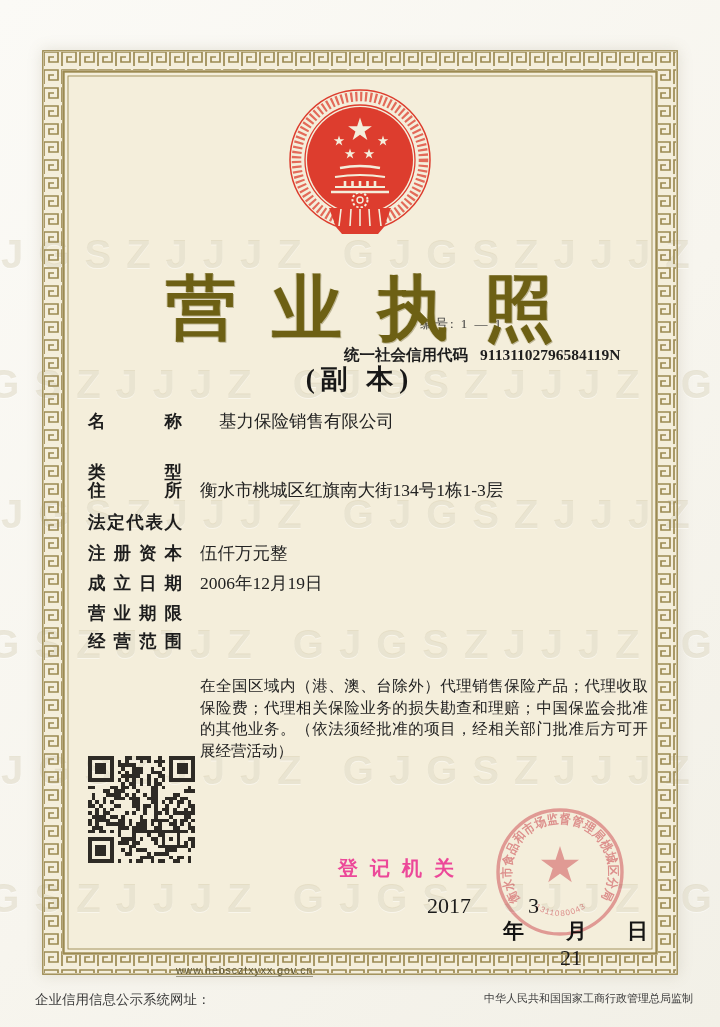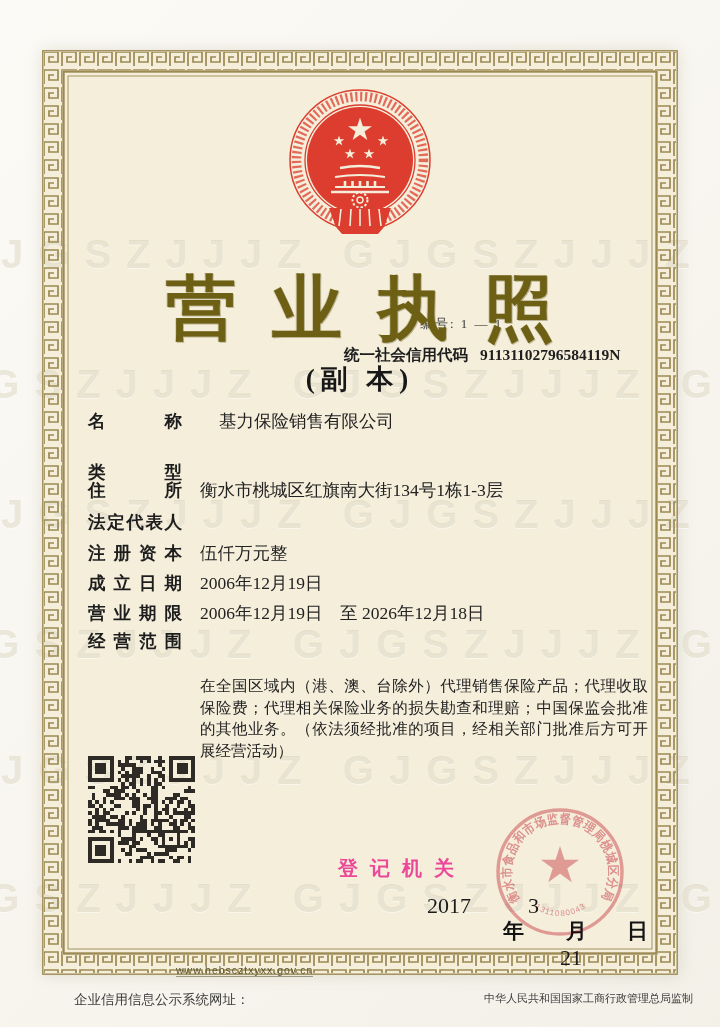--- a/index.html
+++ b/index.html
@@ -29,21 +29,21 @@
   .flabel{width:94px;flex:0 0 94px;font-size:17.5px;font-weight:600;color:#1d1d1d;
     text-align:justify;text-align-last:justify;}
   .fvalue{margin-left:18px;width:448px;font-size:17.5px;color:#222;}
   .fvalue.small{font-size:15.5px;line-height:21.5px;text-align:justify;margin-top:46px;}
   .qr{left:88px;top:756px;}
   .qr rect{fill:#2e2b26;}
   .registrar{left:338px;top:855px;font-size:20px;font-weight:600;letter-spacing:12px;color:#ec4899;}
   .dt{font-size:22px;color:#1b1b1b;}
   .du{font-size:21px;font-weight:600;color:#141414;}
   .seal{left:488px;top:798px;mix-blend-mode:multiply;opacity:.82;}
-  .footer-left{left:35px;top:991px;font-size:13.5px;color:#3b3b3b;margin-left:39px;}
+  .footer-left{left:35px;top:991px;font-size:13.5px;color:#3b3b3b;}
   .footer-right{right:27px;top:991px;font-size:11px;color:#3b3b3b;}
   .border-url{left:176px;top:964px;font-size:10.5px;letter-spacing:1px;color:#5d5635;
     font-family:"Liberation Sans",sans-serif;border-bottom:1px solid rgba(93,86,53,.55);}
 </style>
 </head>
 <body>
 
 <div class="sheet"></div>
 
 <div id="wm" class="abs" style="left:0;top:0;width:720px;height:1027px;overflow:hidden;">
@@ -133,21 +133,20 @@
 <div class="frow" style="top:541px;">
   <div class="flabel">注册资本</div>
   <div class="fvalue">伍仟万元整</div>
 </div>
 <div class="frow" style="top:571px;">
   <div class="flabel">成立日期</div>
   <div class="fvalue">2006年12月19日</div>
 </div>
 <div class="frow" style="top:601px;">
   <div class="flabel">营业期限</div>
-  <div class="fvalue">2006年12月19日　至 2026年12月18日</div>
 </div>
 <div class="frow" style="top:629px;">
   <div class="flabel">经营范围</div>
   <div class="fvalue small">在全国区域内（港、澳、台除外）代理销售保险产品；代理收取保险费；代理相关保险业务的损失勘查和理赔；中国保监会批准的其他业务。（依法须经批准的项目，经相关部门批准后方可开展经营活动）</div>
 </div>
 
 <svg id="qr" class="abs qr" width="107" height="107" viewBox="0 0 29 29" shape-rendering="crispEdges">
     <rect x="0" y="0" width="1" height="1"></rect>
     <rect x="1" y="0" width="1" height="1"></rect>
     <rect x="2" y="0" width="1" height="1"></rect>

